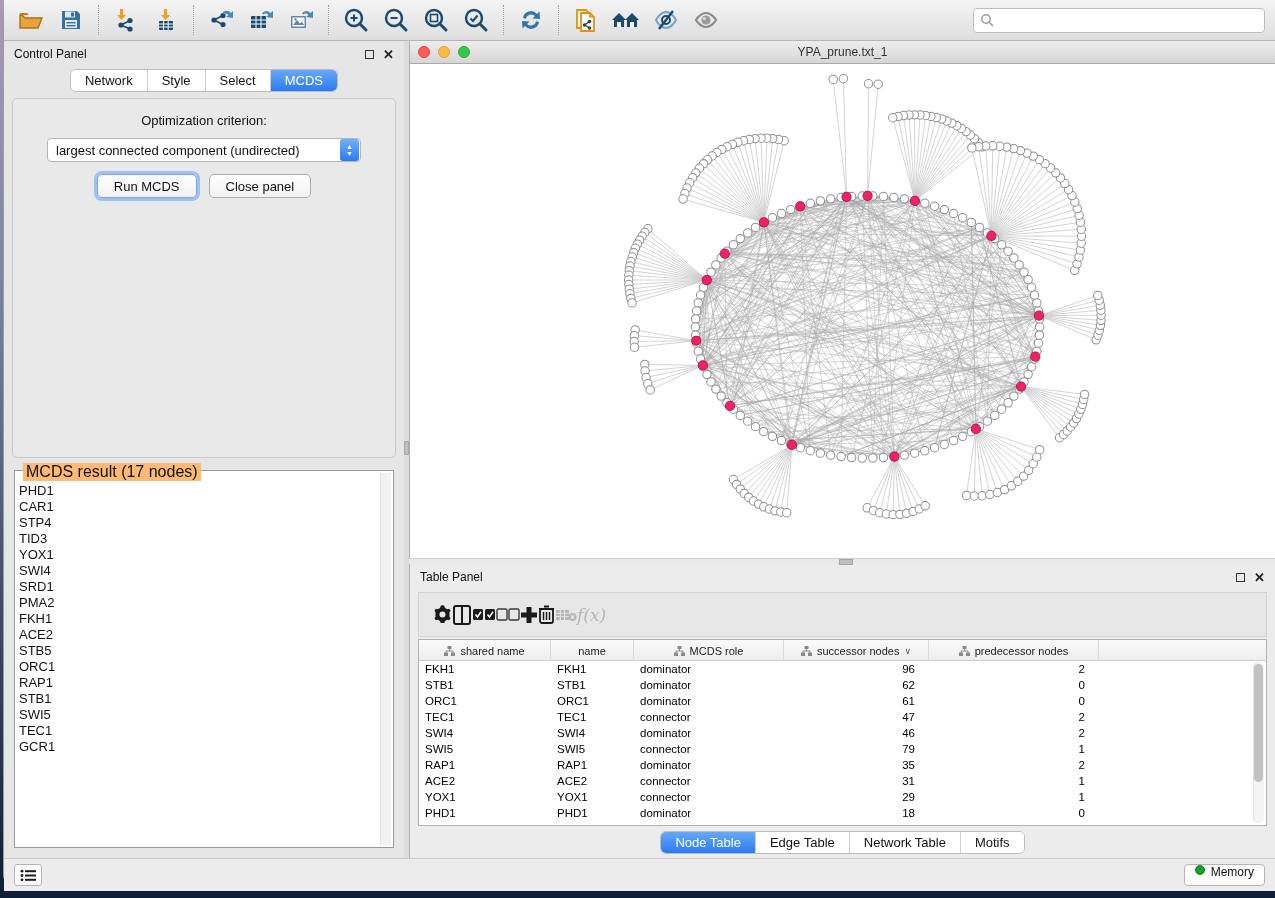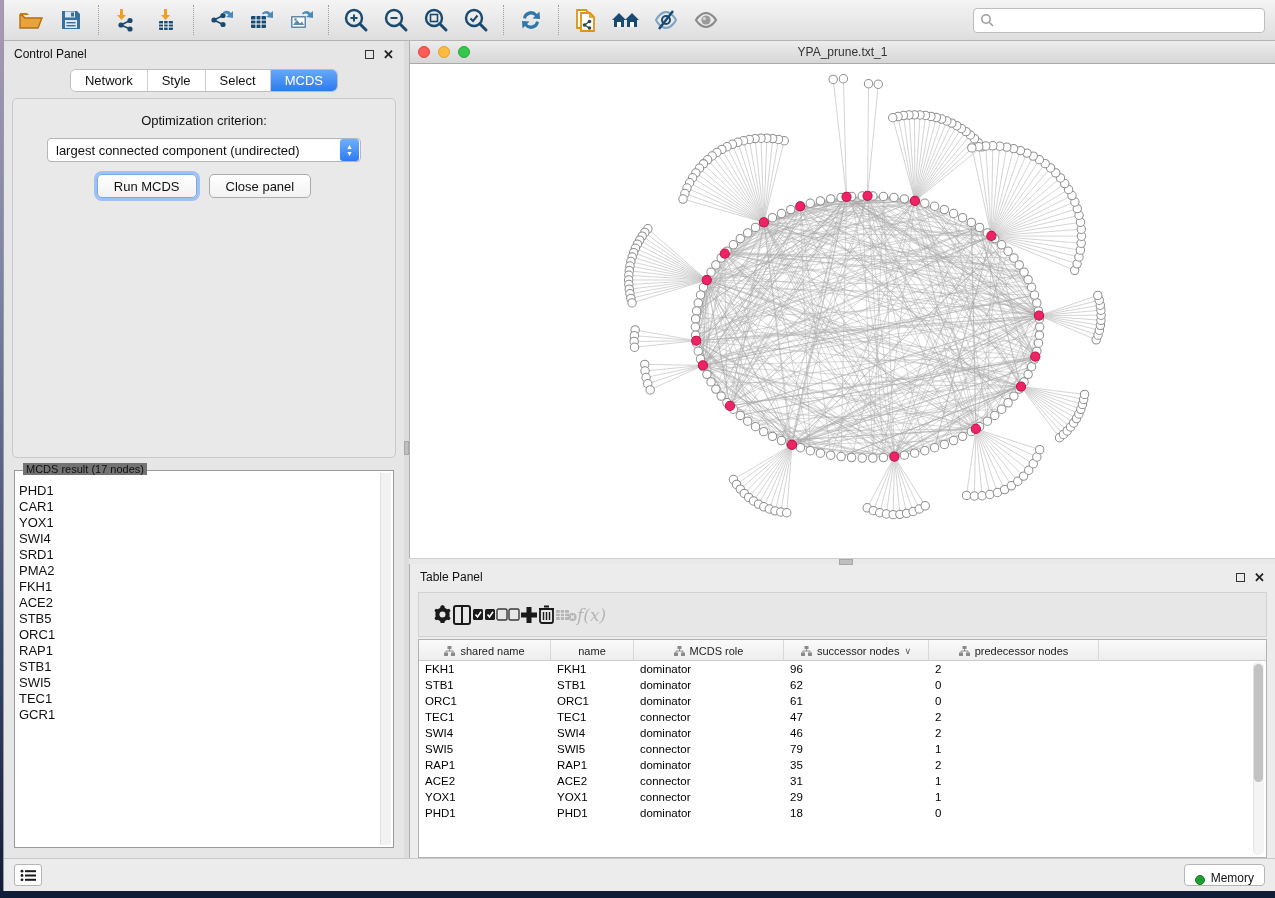--- a/index.html
+++ b/index.html
@@ -3,21 +3,21 @@
 <meta charset="utf-8">
 <style>
   * { margin:0; padding:0; box-sizing:border-box; }
   html,body { width:1275px; height:898px; overflow:hidden;
     font-family:"Liberation Sans", sans-serif; }
   body { background:linear-gradient(180deg,#a democrat 0%,#16233f 100%); }
   body { background:linear-gradient(180deg,#ab99b8 0%,#7d86a6 30%,#39496b 70%,#101d38 100%); }
 
   .app { position:absolute; left:3px; top:0; right:0; bottom:7px;
     background:#ececec; display:flex; flex-direction:column;
-    border-left:1px solid #9a9a9a; }
+    border-left:1px solid #9a9a9a;border-radius:17px; }
 
   
   .toolbar { height:41px; flex:0 0 41px; display:flex; align-items:center;
     background:linear-gradient(180deg,#f4f4f4,#dedede);
     border-bottom:1px solid #b4b4b4; padding:0 10px; }
   .tb-group { display:flex; align-items:center; gap:6px; padding:0 10px; }
   .tb-sep { width:1px; height:30px; border-left:1px dotted #9f9f9f; }
   .tb-btn { width:34px; height:32px; display:flex; align-items:center; justify-content:center;
     border-radius:4px; cursor:default; }
   .tb-btn svg { display:block; }
@@ -56,22 +56,22 @@
     background:linear-gradient(180deg,#6fb0fb,#2d7bf3); display:flex; flex-direction:column;
     align-items:center; justify-content:center; gap:1px; }
   .dropdown-stepper span { color:#fff; font-size:7px; line-height:6px; }
   .cp-buttons { display:flex; justify-content:center; gap:12px; margin-top:12px; }
   .btn { height:24px; padding:0 16px; font-size:13px; color:#111;
     background:linear-gradient(180deg,#ffffff,#f2f2f2); border:1px solid #ababab;
     border-radius:5px; cursor:default; }
   .btn.focused { box-shadow:0 0 0 3px rgba(110,165,250,.6); border-color:#7aa9e8; }
   .result-box { margin:12px 10px 10px 10px; flex:1; position:relative;
     border:1px solid #9a9a9a; background:#fff; }
-  .result-legend { position:absolute; top:-8px; left:8px; background:#737373;
-    font-size:11px; color:#111; padding:0 3px; }
+  .result-legend { position:absolute; top:-8px; left:8px; background:#fdba74;
+    font-size:16px; color:#111; padding:0 3px; }
   .result-list { position:absolute; inset:4px 14px 4px 4px; overflow:hidden;
     font-size:13px; color:#111; line-height:16px; padding-top:8px; }
   .result-scroll { position:absolute; top:2px; bottom:2px; right:2px; width:11px;
     background:#f2f2f2; border-left:1px solid #e0e0e0; }
 
   .v-divider { width:5px; flex:0 0 5px; background:#dcdcdc; position:relative; }
   .v-divider .handle { position:absolute; top:400px; left:0; width:5px; height:14px;
     background:#bfbfbf; border:1px solid #a7a7a7; }
 
   
@@ -110,35 +110,35 @@
   .tbl-head { background:linear-gradient(180deg,#fafafa,#eeeeee);
     border-bottom:1px solid #cccccc; height:21px; }
   .th { display:flex; align-items:center; justify-content:center; gap:5px;
     font-size:11px; color:#222; border-right:1px solid #d8d8d8; height:21px;
     cursor:default; white-space:nowrap; }
   .th:last-child { border-right:none; }
   .sort-ind { font-size:9px; color:#555; }
   .tbl-row { height:16px; }
   .td { font-size:11.5px; color:#000; line-height:16px; padding:0 6px;
     white-space:nowrap; overflow:hidden; }
-  .td.num { text-align:left; padding-right:14px; }
+  .td.num { text-align:right; padding-right:14px; }
   .tbl-scroll { position:absolute; top:22px; bottom:2px; right:2px; width:11px;
     background:#f4f4f4; border-left:1px solid #e2e2e2; border-radius:6px; }
   .tbl-thumb { position:absolute; top:2px; right:1px; width:9px; height:118px;
     background:#c2c2c2; border-radius:5px; }
   .tp-tabs { height:32px; flex:0 0 32px; display:flex; justify-content:center;
     align-items:center; }
 
   
   .status-bar { height:33px; flex:0 0 33px; background:#ececec;
     border-top:1px solid #c9c9c9; display:flex; align-items:center; padding:0 10px; }
   .list-btn { width:28px; height:22px; background:#fff; border:1px solid #b5b5b5;
     border-radius:3px; display:flex; align-items:center; justify-content:center; }
   .memory-btn { margin-left:auto; height:22px; background:#fff; border:1px solid #b5b5b5;
-    border-radius:4px; display:flex; align-items:flex-end; gap:6px; padding:0 10px;
+    border-radius:4px; display:flex; align-items:flex-start; gap:6px; padding:0 10px;
     font-size:12px; color:#111; }
   .mem-dot { width:10px; height:10px; border-radius:50%; background:#1f9e30;
     border:1px solid #157a22; }
 </style>
 </head>
 <body>
 
 <div class="app">
 
   <div class="toolbar">
@@ -330,20 +330,22 @@
         <div class="cp-buttons">
           <button class="btn focused">Run MCDS</button>
           <button class="btn">Close panel</button>
         </div>
       </div>
       <div class="result-box">
         <div class="result-legend">MCDS result (17 nodes)</div>
         <div class="result-list">
             <div>PHD1</div>
             <div>CAR1</div>
+            <div>STP4</div>
+            <div>TID3</div>
             <div>YOX1</div>
             <div>SWI4</div>
             <div>SRD1</div>
             <div>PMA2</div>
             <div>FKH1</div>
             <div>ACE2</div>
             <div>STB5</div>
             <div>ORC1</div>
             <div>RAP1</div>
             <div>STB1</div>
@@ -1461,20 +1463,28 @@
                 <div class="td num">18</div>
                 <div class="td num">0</div>
                 <div class="td"></div>
               </div>
             </div>
           <div class="tbl-scroll">
             <div class="tbl-thumb"></div>
           </div>
         </div>
 
+        <div class="tp-tabs">
+          <div class="seg">
+              <div class="seg-btn active">Node Table</div>
+              <div class="seg-btn">Edge Table</div>
+              <div class="seg-btn">Network Table</div>
+              <div class="seg-btn">Motifs</div>
+            </div>
+        </div>
       </div>
     </div>
   </div>
 
   <div class="status-bar">
     <div class="list-btn">
       <svg width="16" height="13" viewBox="0 0 16 13">
         <circle cx="2" cy="2.2" r="1.4" fill="#1a1a1a"></circle>
           <rect x="5" y="1.2" width="11" height="2" fill="#1a1a1a"></rect>
         <circle cx="2" cy="6.5" r="1.4" fill="#1a1a1a"></circle>

